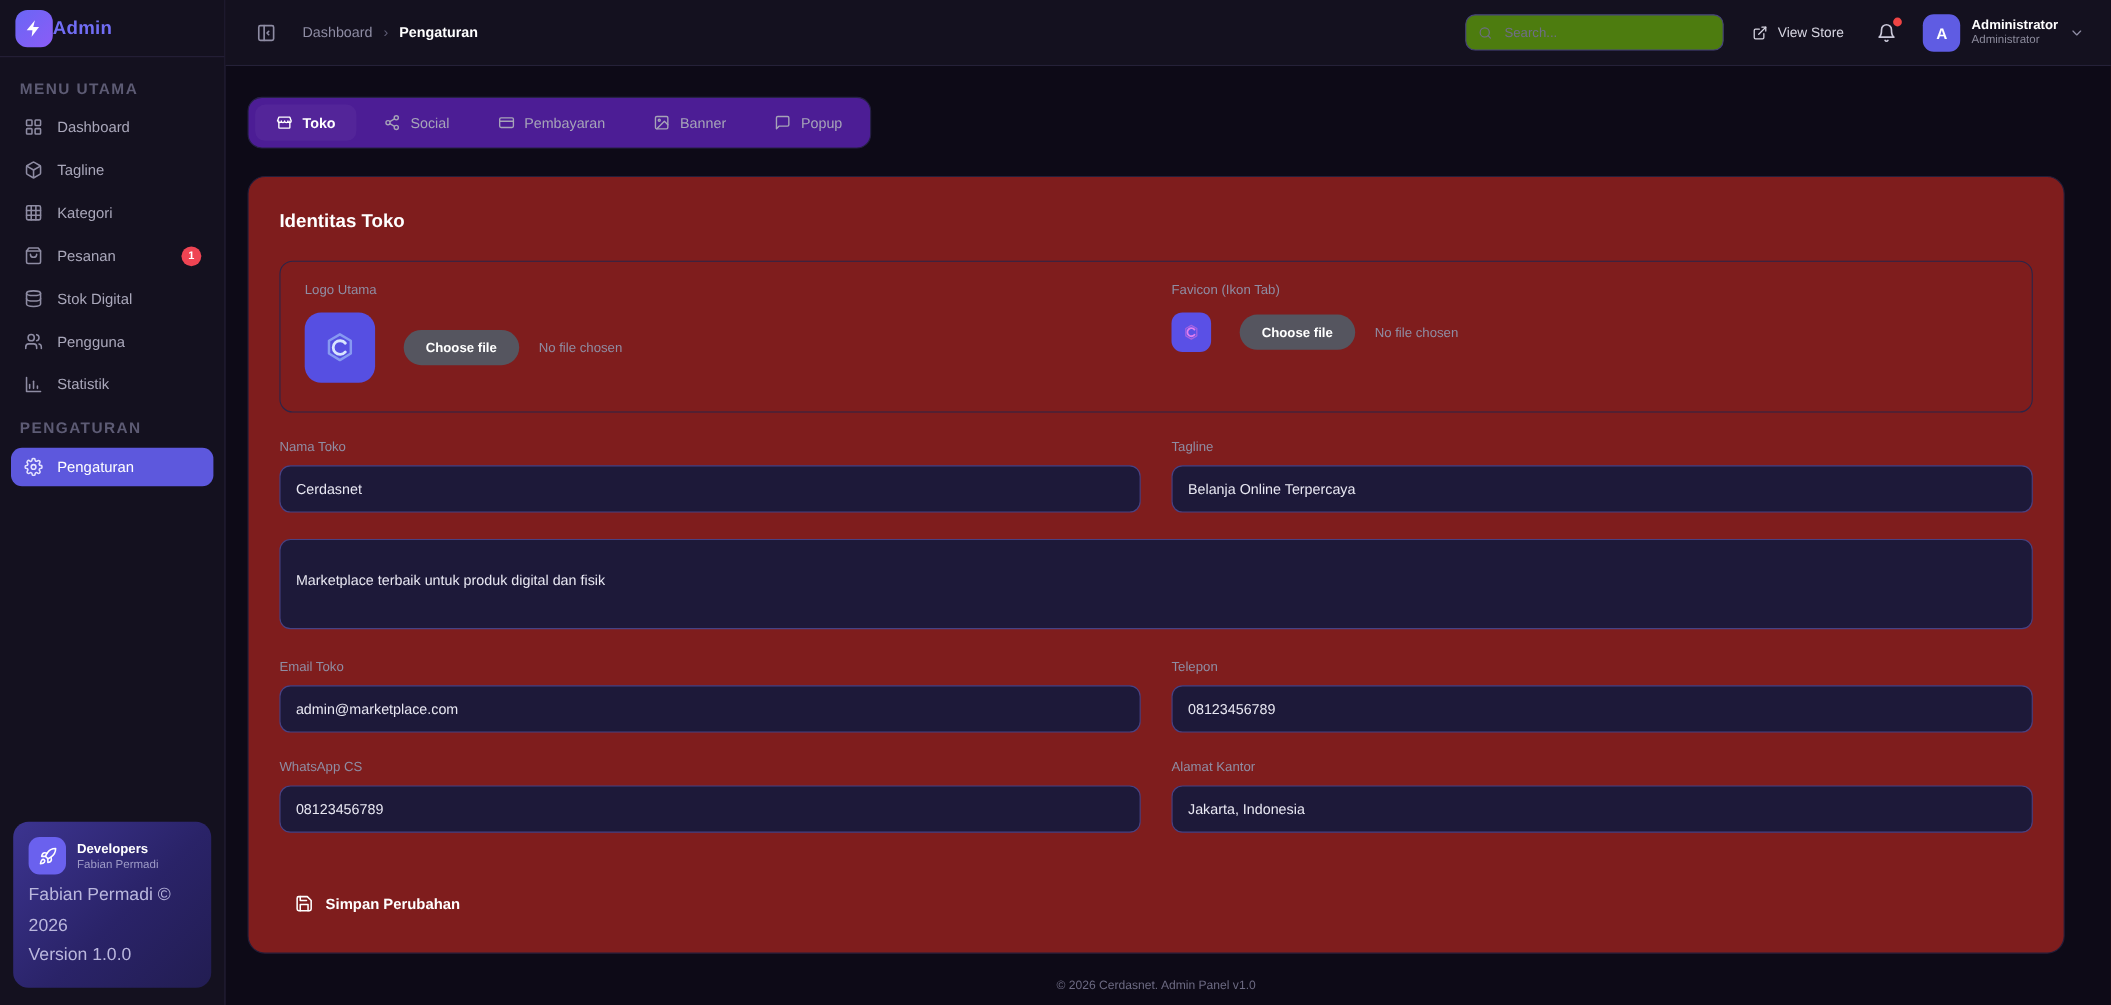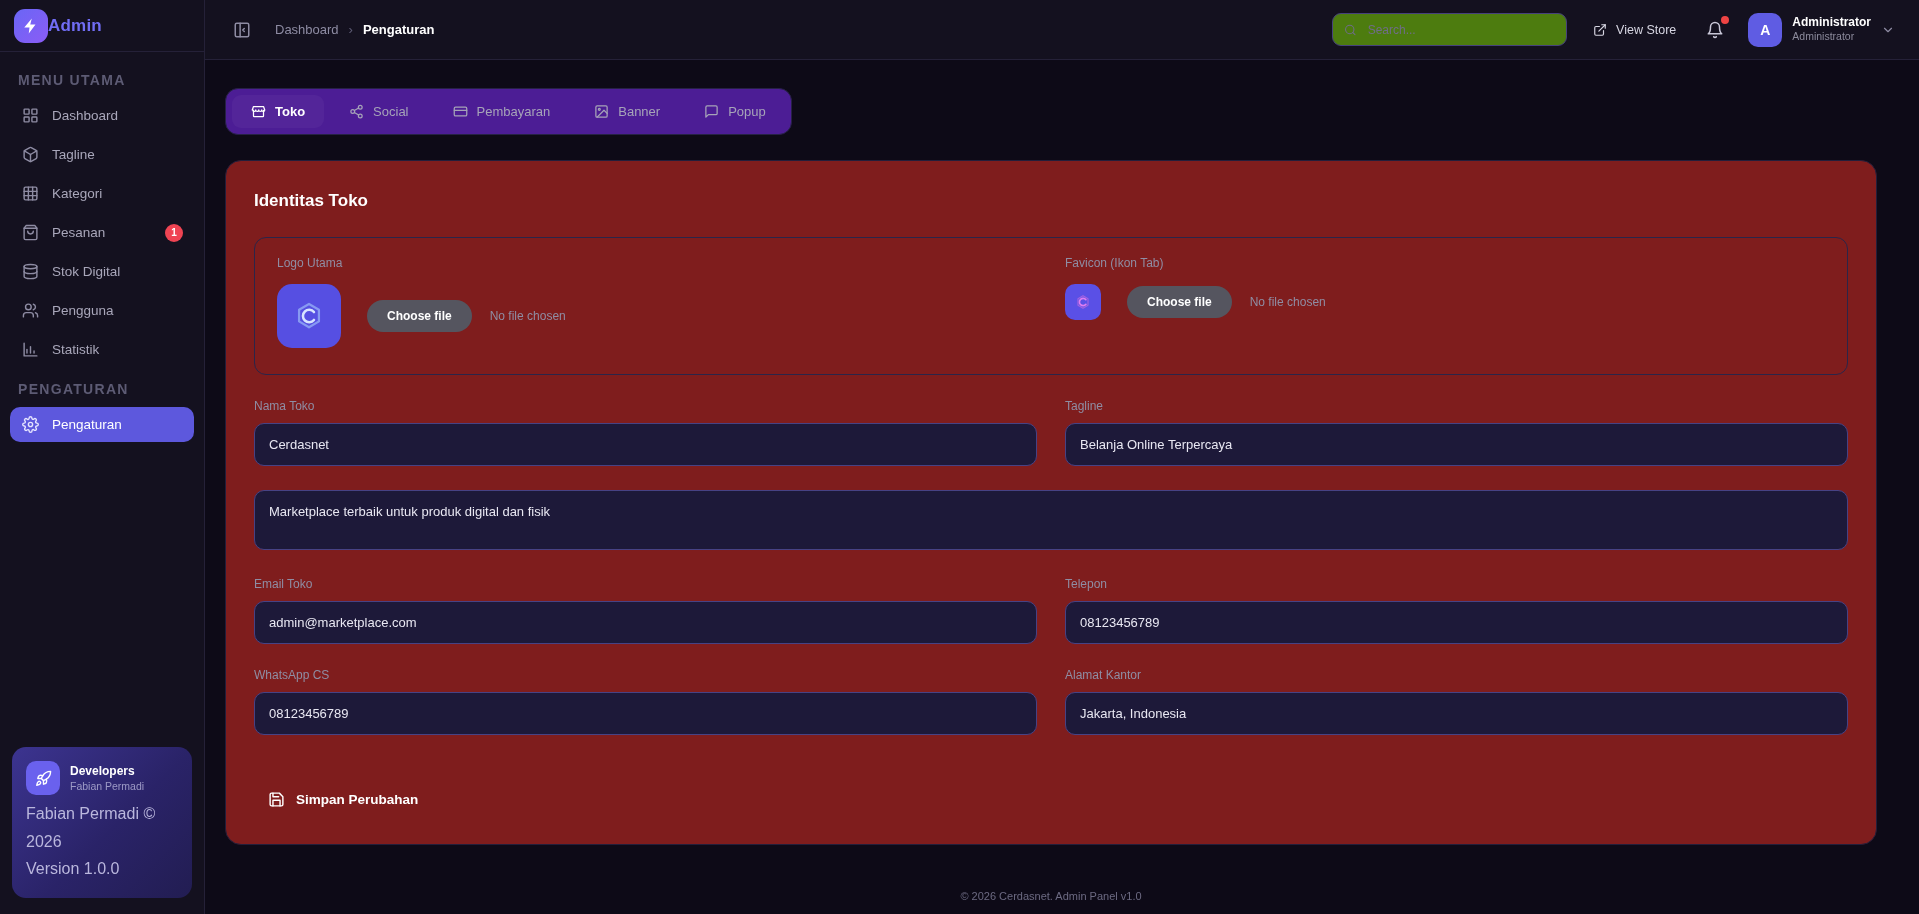--- a/index.html
+++ b/index.html
@@ -66,21 +66,21 @@
   .logo-preview { width:64px; height:64px; border-radius:15px; background:#564fe2; display:flex; align-items:center; justify-content:center; flex:none; }
   .favicon-preview { width:36px; height:36px; border-radius:10px; background:#5a50e6; display:flex; align-items:center; justify-content:center; flex:none; }
   .file-input { display:flex; align-items:center; gap:18px; }
   .choose-btn { background:#55555f; color:#fff; font-size:12px; font-weight:bold; padding:9px 20px; border-radius:999px; border:none; cursor:pointer; font-family:inherit; }
   .file-status { font-size:12px; color:#8f8da3; }
 
   .form-row { display:grid; grid-template-columns:1fr 1fr; column-gap:28px; margin-top:24px; }
   .form-full { margin-top:24px; }
   .field .field-label { margin-bottom:10px; }
   .input { width:100%; height:43px; background:#1d1939; border:1.5px solid #474284; border-radius:10px; color:#e8e7f2; font-size:13px; padding:0 14px; font-family:inherit; outline:none; }
-  textarea.input { height:60px; padding:12px 14px; resize:none; line-height:1.4; }
+  textarea.input { height:82px; padding:28px 14px; resize:none; line-height:1.4; }
 
   .save-btn { margin-top:50px; margin-left:6px; display:inline-flex; gap:11px; align-items:center; color:#fff; font-weight:bold; font-size:13.5px; background:transparent; border:none; cursor:pointer; font-family:inherit; padding:6px 8px; }
   .footer { text-align:center; color:#6c6a82; font-size:11px; padding:15px 0 12px; margin-top:auto; }
 </style>
 </head>
 <body>
 
 <div class="app">
 
   <aside class="sidebar">

